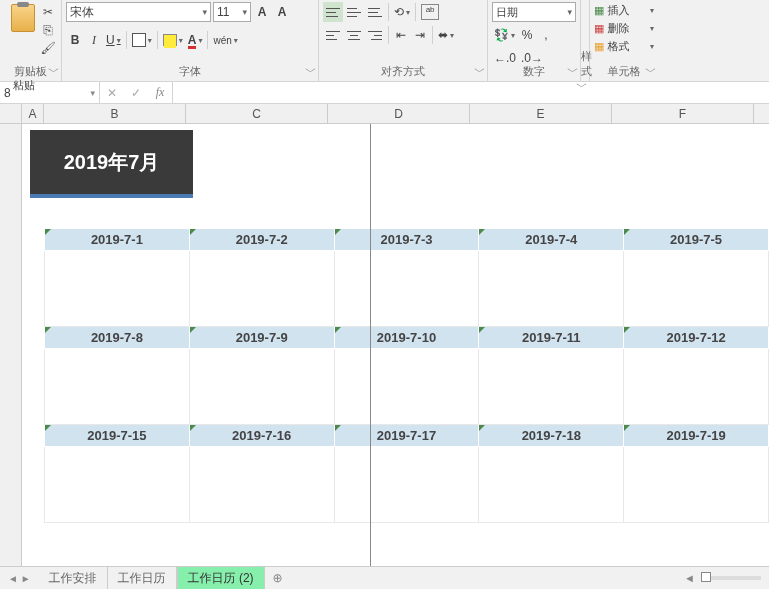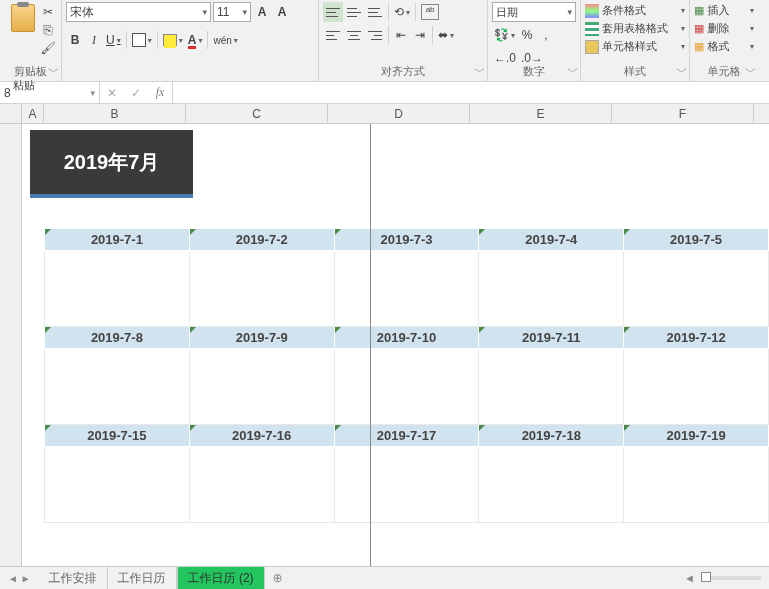--- a/index.html
+++ b/index.html
@@ -89,21 +89,21 @@
 .cal th{background:#1a3668;color:#fff;font-size:13px;font-weight:normal;height:26px;border:1px solid #fff;text-align:center;}
 .cal td.date{background:#d2e3f0;font-weight:bold;font-size:13px;height:22px;text-align:center;border:1px solid #fff;position:relative;}
 .cal td.date::before{content:"";position:absolute;top:0;left:0;border-top:6px solid #4a8a4a;border-right:6px solid transparent;}
 .cal td.body{height:76px;border:1px solid #e8e8e8;background:#fff;}
 .cal col{width:142px;}
 
 
 .tabs{position:absolute;bottom:0;left:0;right:0;height:23px;background:#f1f1f1;border-top:1px solid #ccc;display:flex;align-items:center;}
 .tab-nav{display:flex;gap:6px;padding:0 8px;color:#888;font-size:10px;}
 .tab{padding:3px 10px;font-size:12px;border-right:1px solid #ccc;color:#666;}
-.tab.active{background:#22c55e;border-top:1px solid #ccc;border-left:1px solid #ccc;color:#333;margin-top:-1px;}
+.tab.active{background:#86efac;border-top:1px solid #ccc;border-left:1px solid #ccc;color:#333;margin-top:-1px;}
 .tab-add{padding:0 8px;color:#888;}
 .tab-scroll{margin-left:auto;display:flex;align-items:center;padding-right:8px;gap:6px;color:#888;font-size:11px;}
 .slider{width:10px;height:10px;border:1px solid #888;background:#fff;}
 
 
 .vsplit{position:absolute;top:20px;bottom:0;left:370px;width:1px;background:#888;}
 </style>
 </head>
 <body>
 
@@ -148,20 +148,21 @@
         <div class="btn-s dd">
             <div class="fill-ic"></div>
           </div>
         <div class="btn-s dd">
             <span class="font-color-ic">A</span>
           </div>
         <div class="sep"></div>
         <div class="btn-s dd" style="font-size:10px">wén</div>
       </div>
     </div>
+    <div class="ribbon-group-label">字体</div>
   </div>
 
   <div class="ribbon-group">
     <div class="rg-body align-body">
       <div class="align-row">
         <div class="btn-s" style="background:#cfe3cf">
             <div class="al-ic">
               <span style="width:100%"></span>
               <span style="width:70%"></span>
               <span style="width:85%"></span>
@@ -232,34 +233,20 @@
       </div>
       <div class="num-row">
         <div class="btn-s">←.0</div>
         <div class="btn-s">.0→</div>
       </div>
     </div>
     <div class="ribbon-group-label">数字</div>
   </div>
 
   <div class="ribbon-group">
-    <div class="rg-body styles-body">
-      <div class="style-item">
-          <div class="st-ic" style="background:linear-gradient(#f88,#8f8,#88f)"></div>
-          <span>条件格式</span>
-        </div>
-      <div class="style-item">
-          <div class="st-ic" style="background:repeating-linear-gradient(#4a7 0 3px,#fff 3px 6px)"></div>
-          <span>套用表格格式</span>
-        </div>
-      <div class="style-item">
-          <div class="st-ic" style="background:#e8c85a;border:1px solid #aaa"></div>
-          <span>单元格样式</span>
-        </div>
-    </div>
     <div class="ribbon-group-label">样式</div>
   </div>
 
   <div class="ribbon-group" style="border-right:none">
     <div class="rg-body cells-body">
       <div class="cell-item">
           <span style="color:#4a8a4a">▦</span>
           <span>插入</span>
         </div>
       <div class="cell-item">

